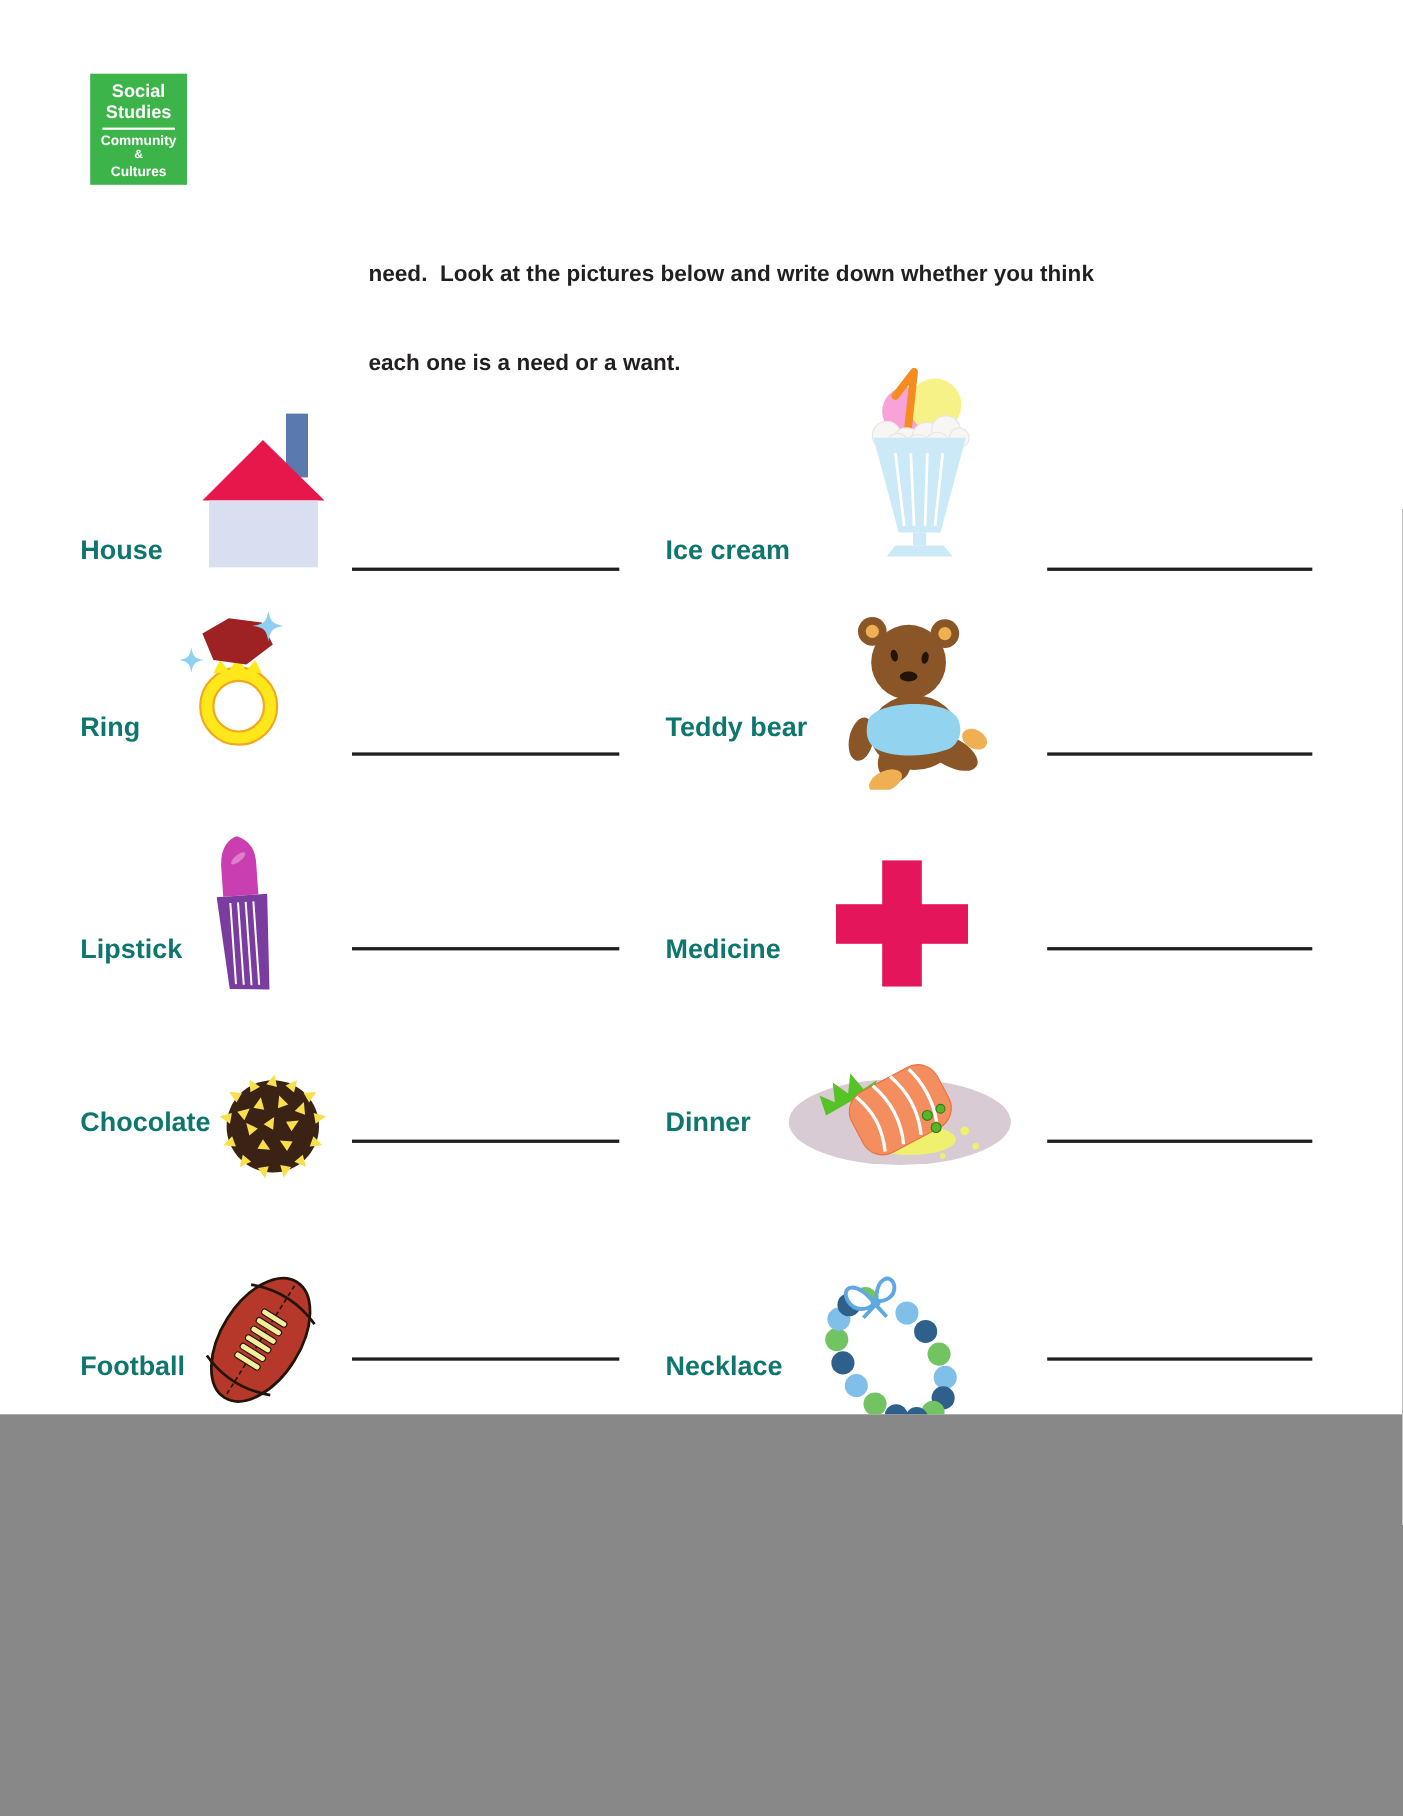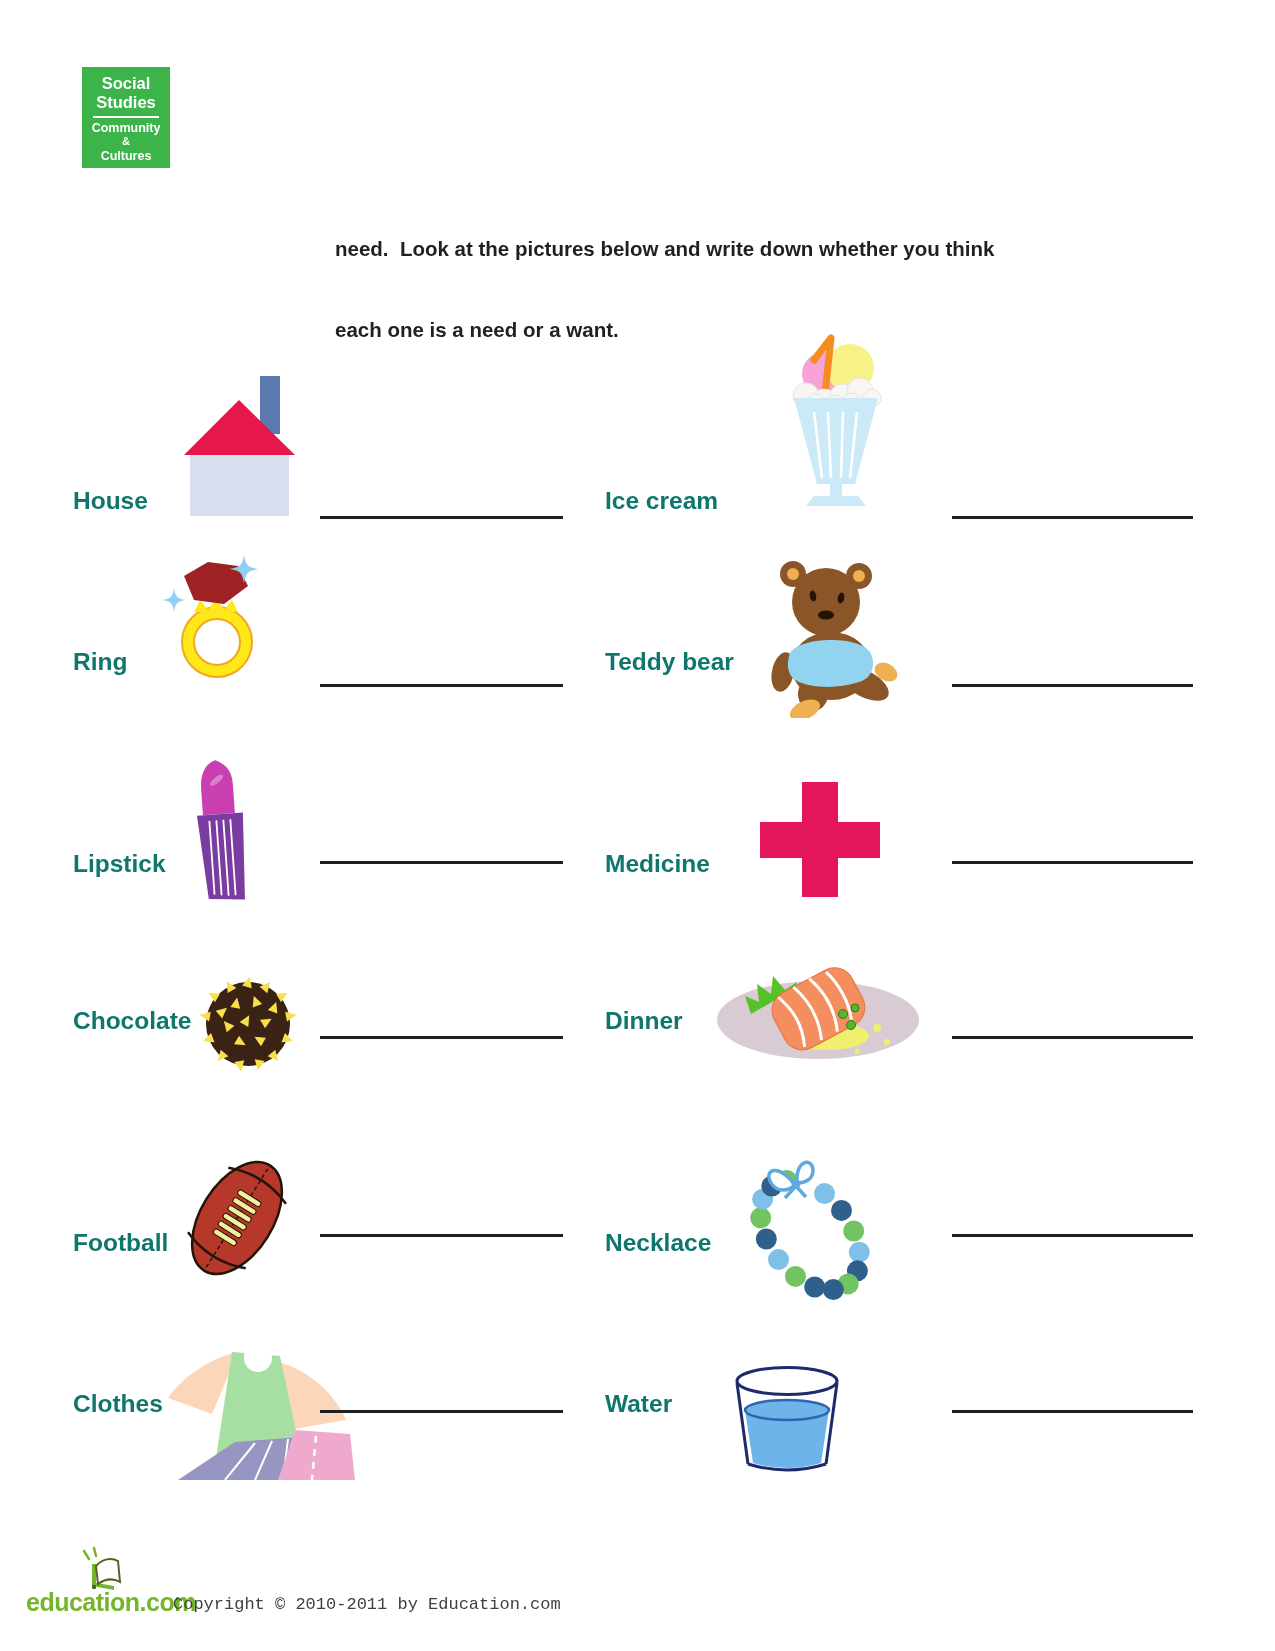--- a/index.html
+++ b/index.html
@@ -1,17 +1,17 @@
 <!DOCTYPE html>
 <html><head>
 <meta charset="utf-8">
 <style>
   html,body{margin:0;padding:0;background:#888;}
   #page{
-    position:relative;width:1275px;height:1651px;background:#ffffff;
+    position:relative;width:1275px;height:1286px;background:#ffffff;
     margin:0 auto;font-family:"Liberation Sans",sans-serif;color:#231f20;
     overflow:hidden;
   }
   
   .badge{
     position:absolute;left:82px;top:67px;width:88px;height:101px;
     background:#3cb44a;color:#fff;text-align:center;font-weight:bold;
     box-sizing:border-box;padding-top:7px;
   }
   .badge .big{font-size:16.5px;line-height:1.15;}

